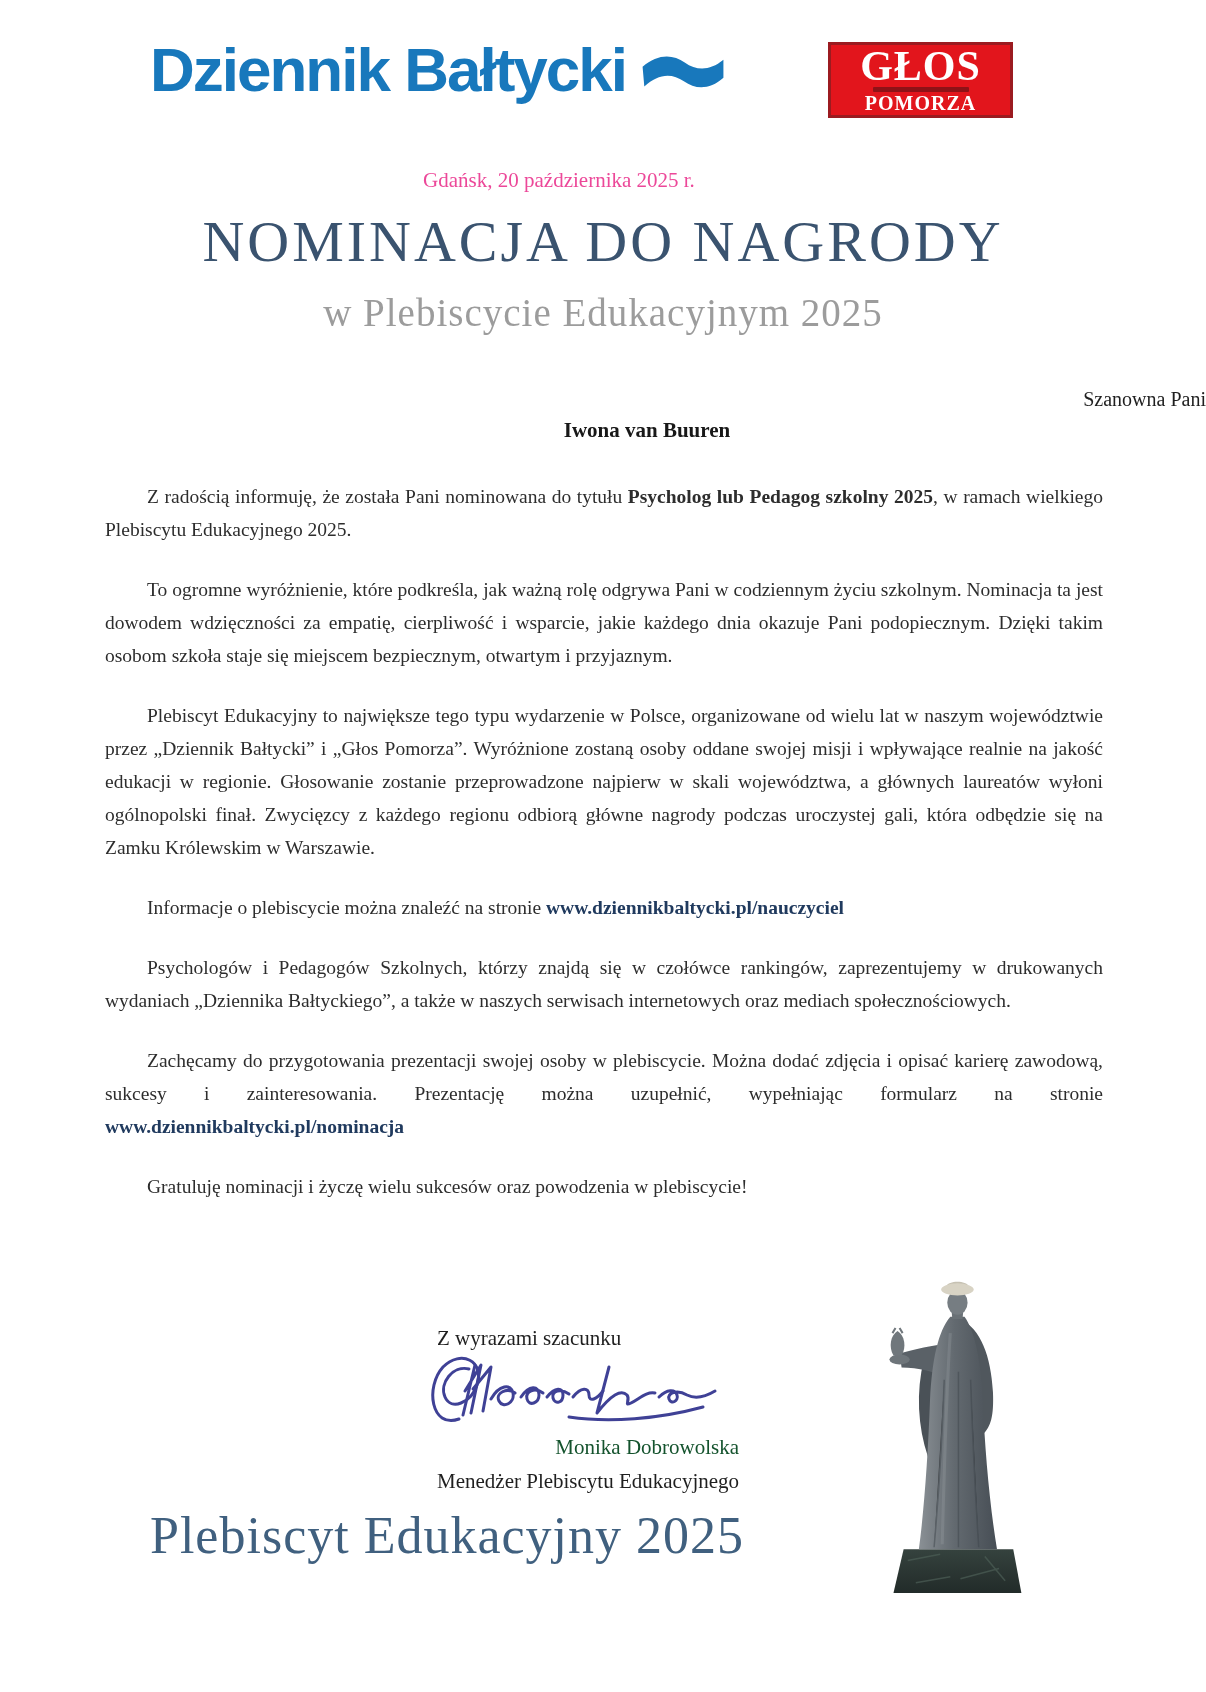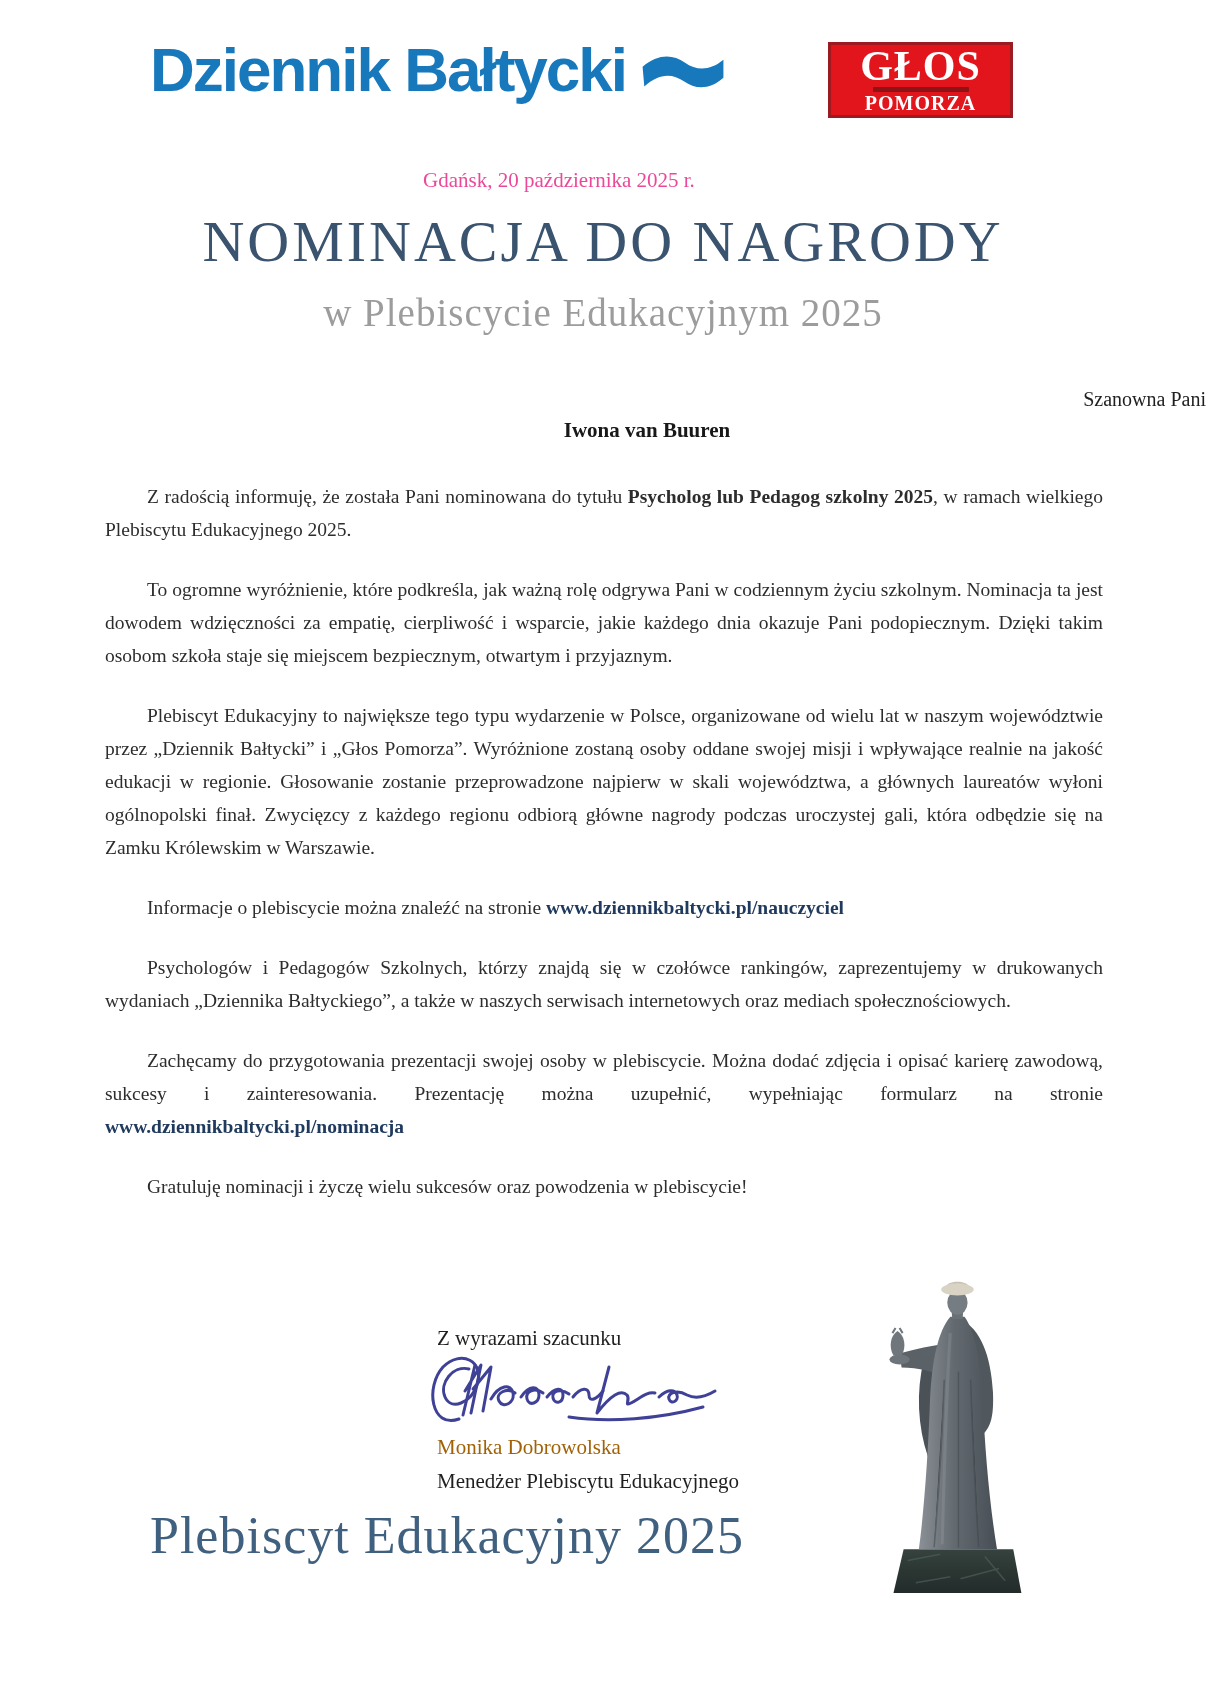--- a/index.html
+++ b/index.html
@@ -82,21 +82,21 @@
     text-indent:42px;
     color:#2d2d2d;
   }
   .para .bold{font-weight:bold;}
   .para .link{font-weight:bold;color:var(--link-navy,#203a5e);}
 
   
   .sig{position:absolute;left:437px;top:1326px;}
   .closing{font-size:21px;color:#1f1f1f;}
   .signature-svg{display:block;width:310px;height:82px;margin:2px 0 0 -18px;}
-  .signer{font-size:21px;color:#a16207;margin-top:0px;}
+  .signer{font-size:21px;color:#14532d;margin-top:0px;text-align:right;}
   .role{font-size:21px;color:#1f1f1f;margin-top:9px;}
 
   
   .footer-title{
     position:absolute;left:150px;top:1506px;
     font-size:52px;
     letter-spacing:1px;
     color:var(--footer-blue,#40607f);
     white-space:nowrap;
   }

